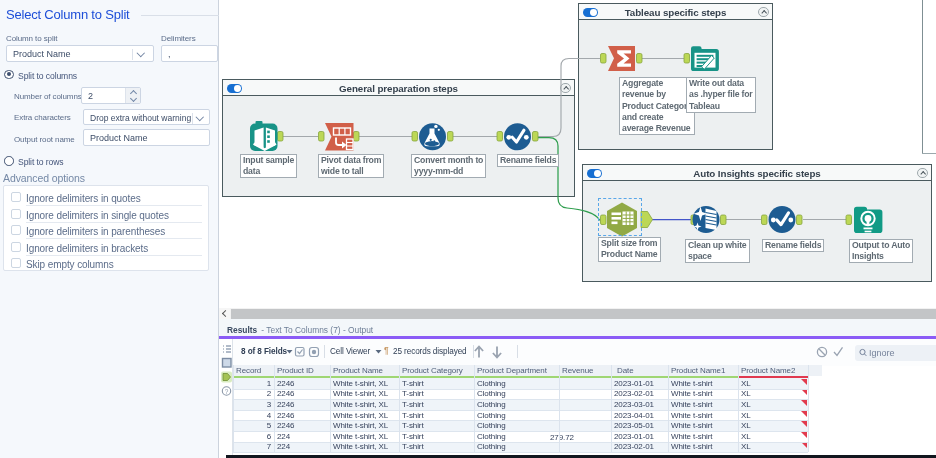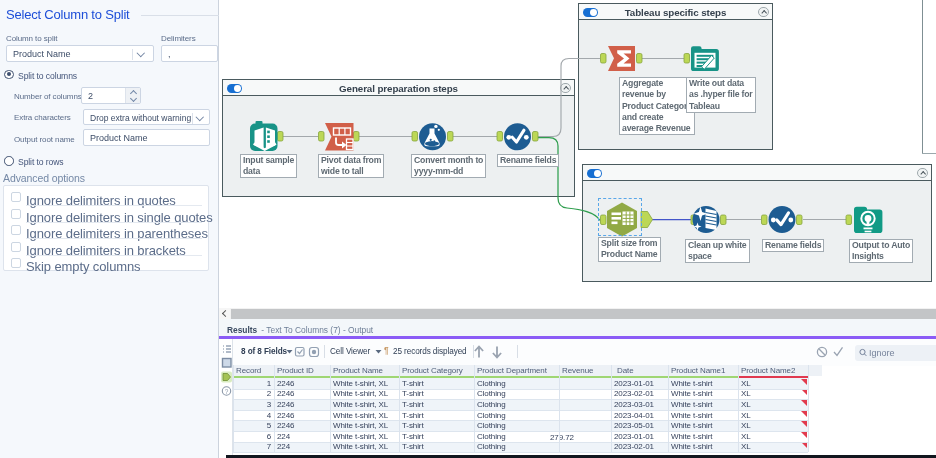--- a/index.html
+++ b/index.html
@@ -13,21 +13,21 @@
 .lbl{position:absolute;font-size:8px;letter-spacing:-0.1px;color:#5c6d8a;white-space:nowrap;}
 .inp{position:absolute;background:#fff;border:1px solid #ccd5e3;border-radius:2px;font-size:9px;color:#3d4d68;}
 .inp .tx{position:absolute;left:6px;top:3px;white-space:nowrap;}
 .chev{position:absolute;width:7px;height:7px;}
 .chev:before{content:"";position:absolute;left:0;top:0;width:4.5px;height:4.5px;border-right:1.2px solid #6b7e9e;border-bottom:1.2px solid #6b7e9e;transform:rotate(45deg);}
 .vsep{position:absolute;width:1px;background:#dbe1ea;}
 .radio{position:absolute;width:9.5px;height:9.5px;border:1.2px solid #3e5070;border-radius:50%;background:#fff;}
 .radio.on:before{content:"";position:absolute;left:1.5px;top:1.5px;width:4.1px;height:4.1px;background:#3e5070;border-radius:50%;}
 .rlbl{position:absolute;font-size:8.6px;letter-spacing:-0.1px;color:#44557a;white-space:nowrap;}
 .ckbox{position:absolute;width:10px;height:10px;border:1px solid #ccd6e2;border-radius:2px;background:#fff;}
-.cklbl{position:absolute;font-size:13px;letter-spacing:-0.1px;color:#5c6d8a;white-space:nowrap;}
+.cklbl{position:absolute;font-size:10px;letter-spacing:-0.1px;color:#5c6d8a;white-space:nowrap;}
 .ckline{position:absolute;height:1px;background:#e4e9f0;}
 
 #canvas{position:absolute;left:219px;top:0;width:717px;height:308px;background:#fff;}
 .cont{position:absolute;border:1.5px solid #4a5a5e;background:#edf0f1;}
 .chead{position:absolute;left:0;top:0;right:0;height:16px;background:#f7f9f9;border-bottom:1.2px solid #4a5a5e;}
 .ctitle{position:absolute;left:0;right:0;top:3px;text-align:center;font-size:9.8px;letter-spacing:-0.1px;font-weight:bold;color:#36424e;}
 .toggle{position:absolute;width:15px;height:8.5px;border-radius:4.5px;background:#176fd2;}
 .toggle:before{content:"";position:absolute;right:0.8px;top:0.8px;width:6.9px;height:6.9px;background:#fff;border-radius:50%;}
 .collapse{position:absolute;width:10.5px;height:10.5px;border-radius:50%;border:1px solid #9fa9ad;background:#f0f3f3;}
 .collapse:before{content:"";position:absolute;left:2.6px;top:3.8px;width:3.4px;height:3.4px;border-left:1.4px solid #4a555c;border-top:1.4px solid #4a555c;transform:rotate(45deg);}
@@ -142,20 +142,21 @@
 
   <div class="cont" style="left:359px;top:3px;width:195px;height:147px;">
     <div class="chead"></div>
     <div class="ctitle">Tableau specific steps</div>
     <div class="toggle" style="left:4px;top:4px;"></div>
     <div class="collapse" style="right:3.5px;top:2.5px;"></div>
   </div>
 
   <div class="cont" style="left:363px;top:164px;width:350px;height:118px;">
     <div class="chead"></div>
+    <div class="ctitle">Auto Insights specific steps</div>
     <div class="toggle" style="left:4px;top:4px;"></div>
     <div class="collapse" style="right:3.5px;top:2.5px;"></div>
   </div>
 
   <svg class="abs" style="left:0;top:0;" width="717" height="308" viewBox="0 0 717 308">
 
     <g stroke="#a3a8ac" stroke-width="1.15" fill="none">
       <path d="M64,136.5 H99"></path>
       <path d="M140,136.5 H193"></path>
       <path d="M234,136.5 H278"></path>

